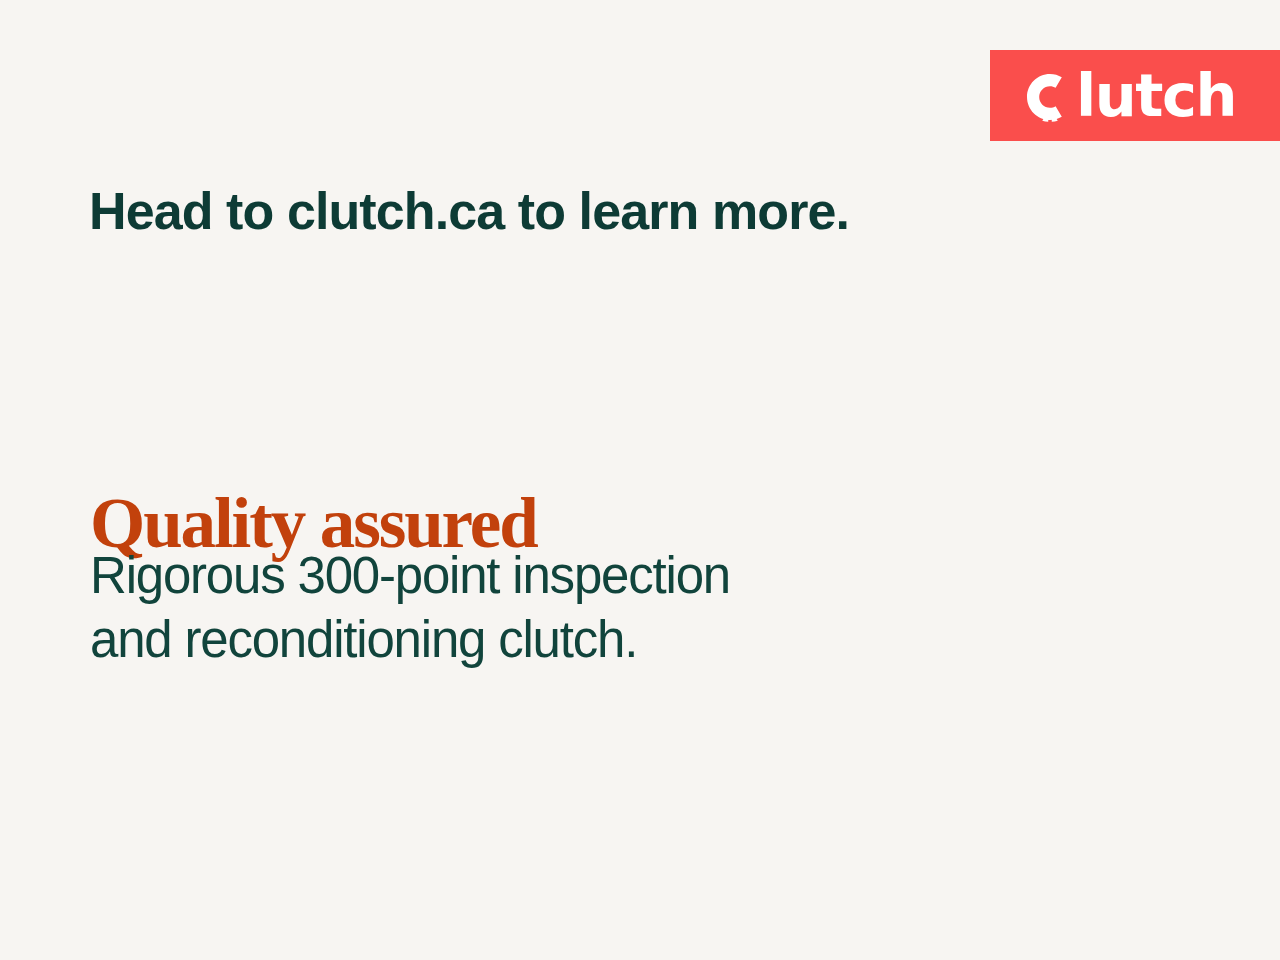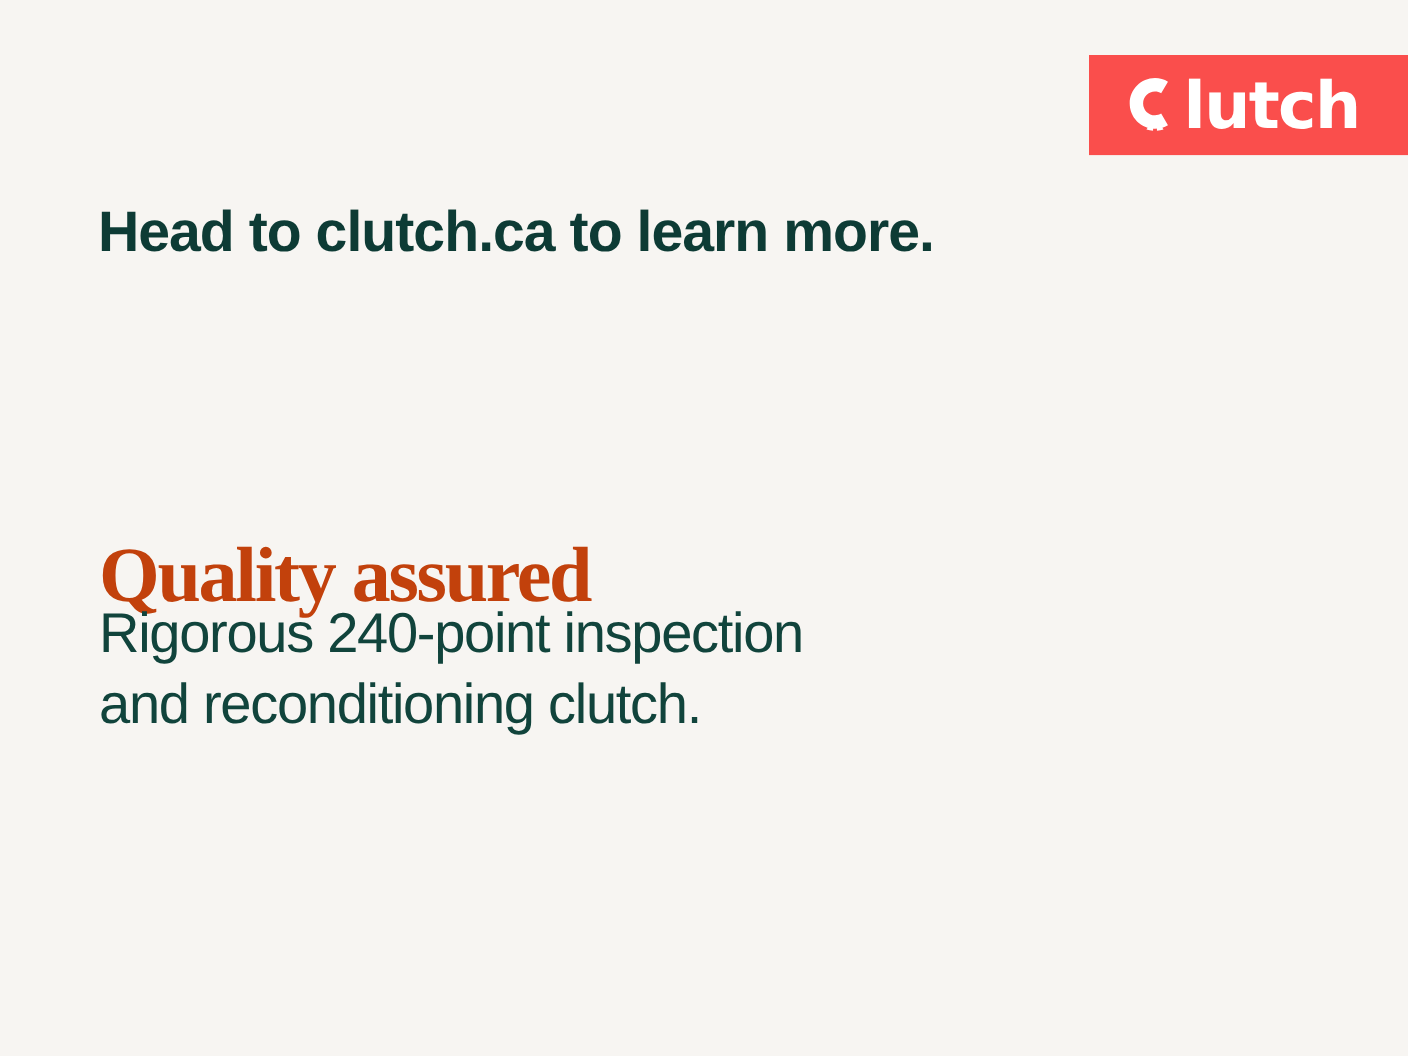--- a/index.html
+++ b/index.html
@@ -34,20 +34,21 @@
     height: 91px;
     background: #fa4e4c;
     display: flex;
     align-items: center;
     justify-content: flex-start;
     padding-left: 35px;
     box-sizing: border-box;
   }
   .brand-lockup {
     display: flex;
+    align-items: center;
     gap: 0px;
   }
   .brand-mark {
     display: block;
     width: 50px;
     height: 50px;
     flex: 0 0 auto;
     margin-right: 2px;
     margin-top: 3px;
   }
@@ -118,17 +119,17 @@
       </svg>
       <span class="brand-wordmark">lutch</span>
     </div>
   </div>
 
   <div class="eyebrow">Head to clutch.ca to learn more.</div>
 
   <h1 class="headline">Quality assured</h1>
 
   <div class="subcopy">
-    <span class="line">Rigorous 240-point inspection</span>
+    <span class="line">Rigorous 300-point inspection</span>
     <span class="line">and reconditioning clutch.</span>
   </div>
 
 </div>
 
 </body></html>

